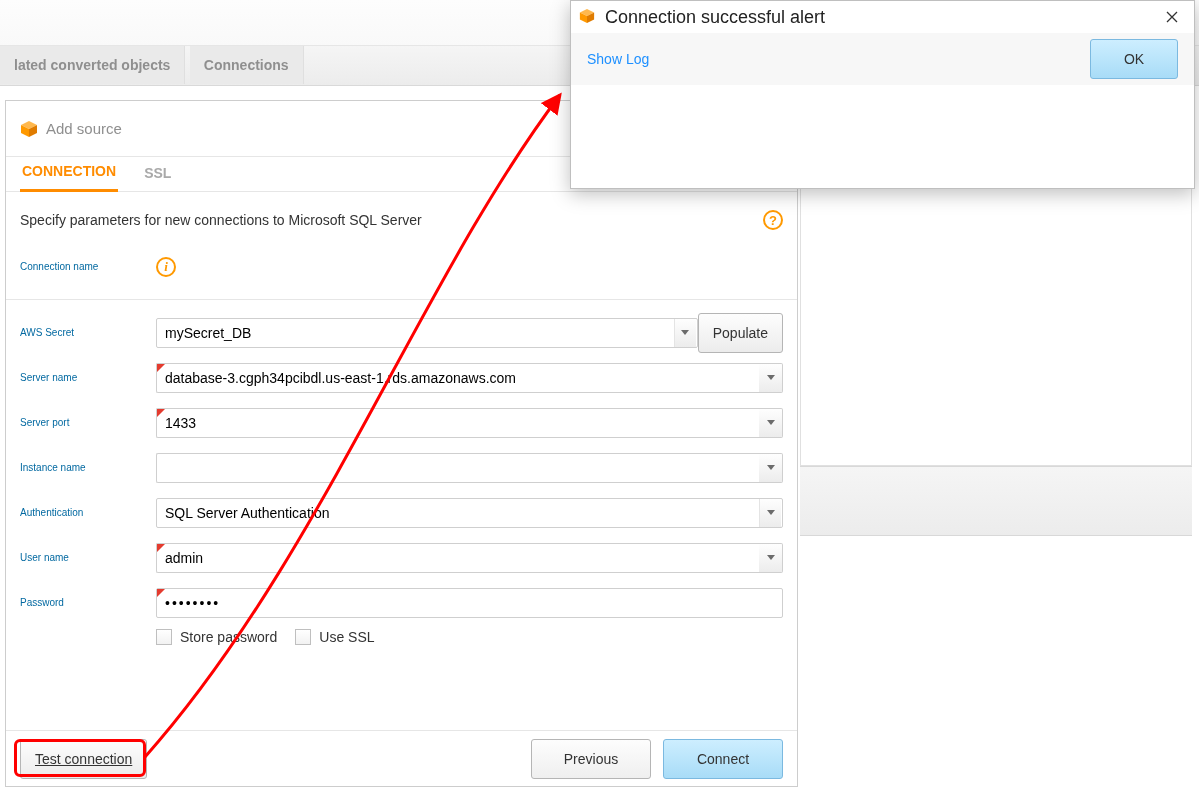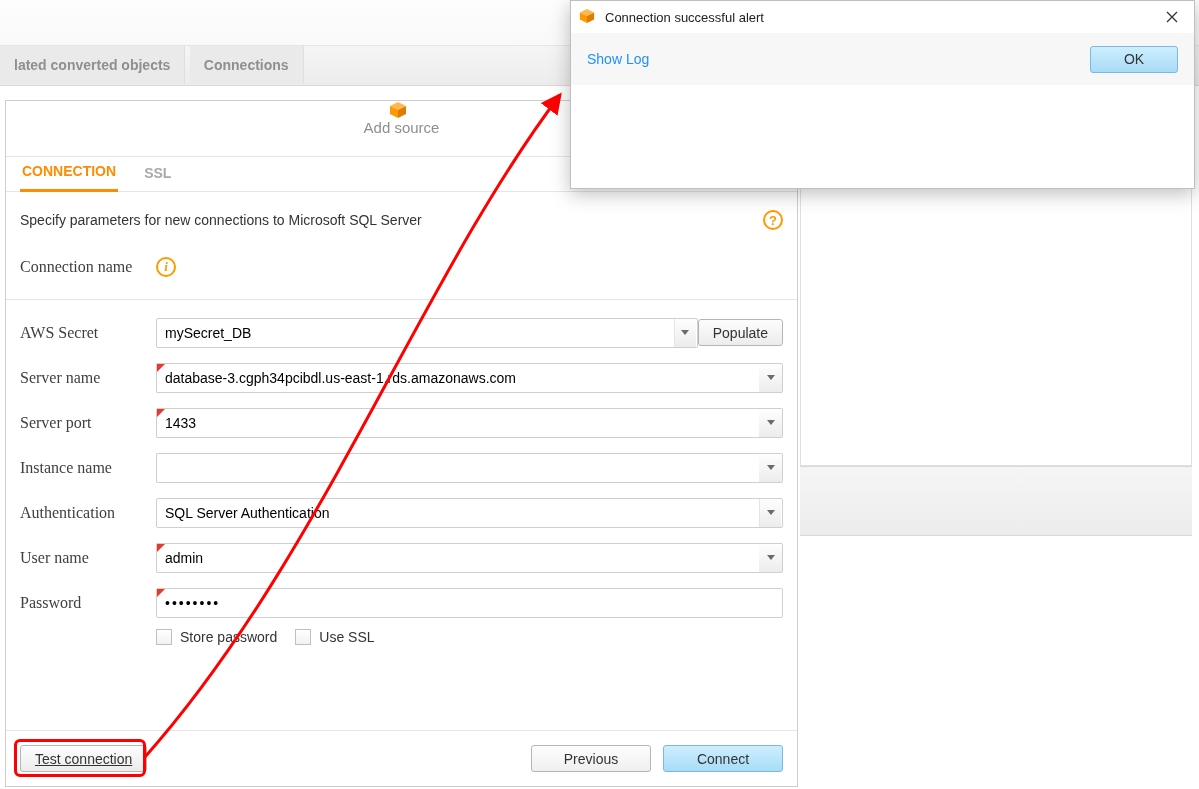--- a/index.html
+++ b/index.html
@@ -25,21 +25,21 @@
 
   
   .wizard {
     position:absolute; left:5px; top:100px; width:793px; height:687px;
     border:1px solid #cdcdcd; background:#fff;
   }
 
   .wizard-header {
     height:56px; padding:0 14px; display:flex; align-items:center;
     border-bottom:1px solid #e6e6e6;
-    color:#8f8f8f; font-size:15px;flex-direction:column;
+    color:#8f8f8f; font-size:15px;
   }
   .cube-icon {
     width:18px; height:18px; margin-right:8px; display:inline-block;
   }
   .cube-icon svg { display:block; }
 
   .wizard-tabs {
     height:35px; display:flex; align-items:flex-end; padding:0 14px; gap:24px;
     border-bottom:1px solid #e6e6e6;
   }
@@ -60,21 +60,21 @@
   .help-icon, .info-icon {
     width:20px; height:20px; border-radius:50%;
     border:2px solid #ff9900; display:flex; align-items:center; justify-content:center;
     color:#ff9900; font-weight:bold; font-size:13px;
   }
   .info-icon { font-style:italic; font-family:Georgia,serif; }
 
   .frow {
     display:flex; align-items:center; height:45px;
   }
-  .flabel { width:136px; font-size:16px; color:#404040; flex-shrink:0;font-family:Liberation Serif, serif; }
+  .flabel { width:136px; font-size:10px; color:#0369a1; flex-shrink:0; }
 
   .cname-row { margin-bottom:10px; }
   .cname-row input.text {
     flex:1; height:30px; padding:0 8px; font-size:14px;
     border:1px solid #cfcfcf; border-radius:2px; margin-right:10px;
   }
 
   .separator-line { border-top:1px solid #e6e6e6; margin:6px -14px 10px -14px; }
 
   .select-like, .combo {
@@ -90,21 +90,21 @@
     display:flex; align-items:center; justify-content:center;
     background:linear-gradient(#fefefe,#ececec); border-radius:0 2px 2px 0;
   }
   .dd-btn.internal {
     position:absolute; right:1px; top:0; height:28px; width:22px;
     border:none; border-left:1px solid #e4e4e4; border-radius:0;
   }
   .caret { width:0; height:0; border-left:4px solid transparent; border-right:4px solid transparent; border-top:5px solid #6b6b6b; }
 
   .btn {
-    height:27px; padding:0 14px; font-size:14px; color:#333;
+    height:40px; padding:0 14px; font-size:14px; color:#333;
     border:1px solid #b5b5b5; border-radius:3px; cursor:pointer;
     background:linear-gradient(#fdfdfd,#ececec);
   }
   .btn.primary {
     background:linear-gradient(#cdeeff,#a8dcf7);
     border:1px solid #7bb9e0;
     min-width:120px;
   }
   .btn.flat {
     background:linear-gradient(#fdfdfd,#efefef);
@@ -147,21 +147,21 @@
   
   .alert {
     position:absolute; left:570px; top:0px; width:625px; height:189px;
     border:1px solid #bfbfbf; background:#fff; box-shadow:0 5px 18px rgba(0,0,0,0.25);
   }
   .alert-titlebar {
     height:32px; display:flex; align-items:center; padding:0 10px 0 8px;
     border-bottom:0px solid #eee; background:#fff;
   }
   .alert-titlebar .cube-icon { margin-right:8px; }
-  .alert-title { flex:1; font-size:13px; color:#222; }
+  .alert-title { flex:1; font-size:18px; color:#222; }
   .alert-close {
     width:24px; height:24px; display:flex; align-items:center; justify-content:center;
     cursor:pointer; font-size:15px; color:#333;
   }
   .alert-body {
     display:flex; align-items:center; padding:18px 20px 10px 12px;
     border-bottom:1px solid #e6e6e6;
     height:104px;
   }
   .alert-icon-big {

